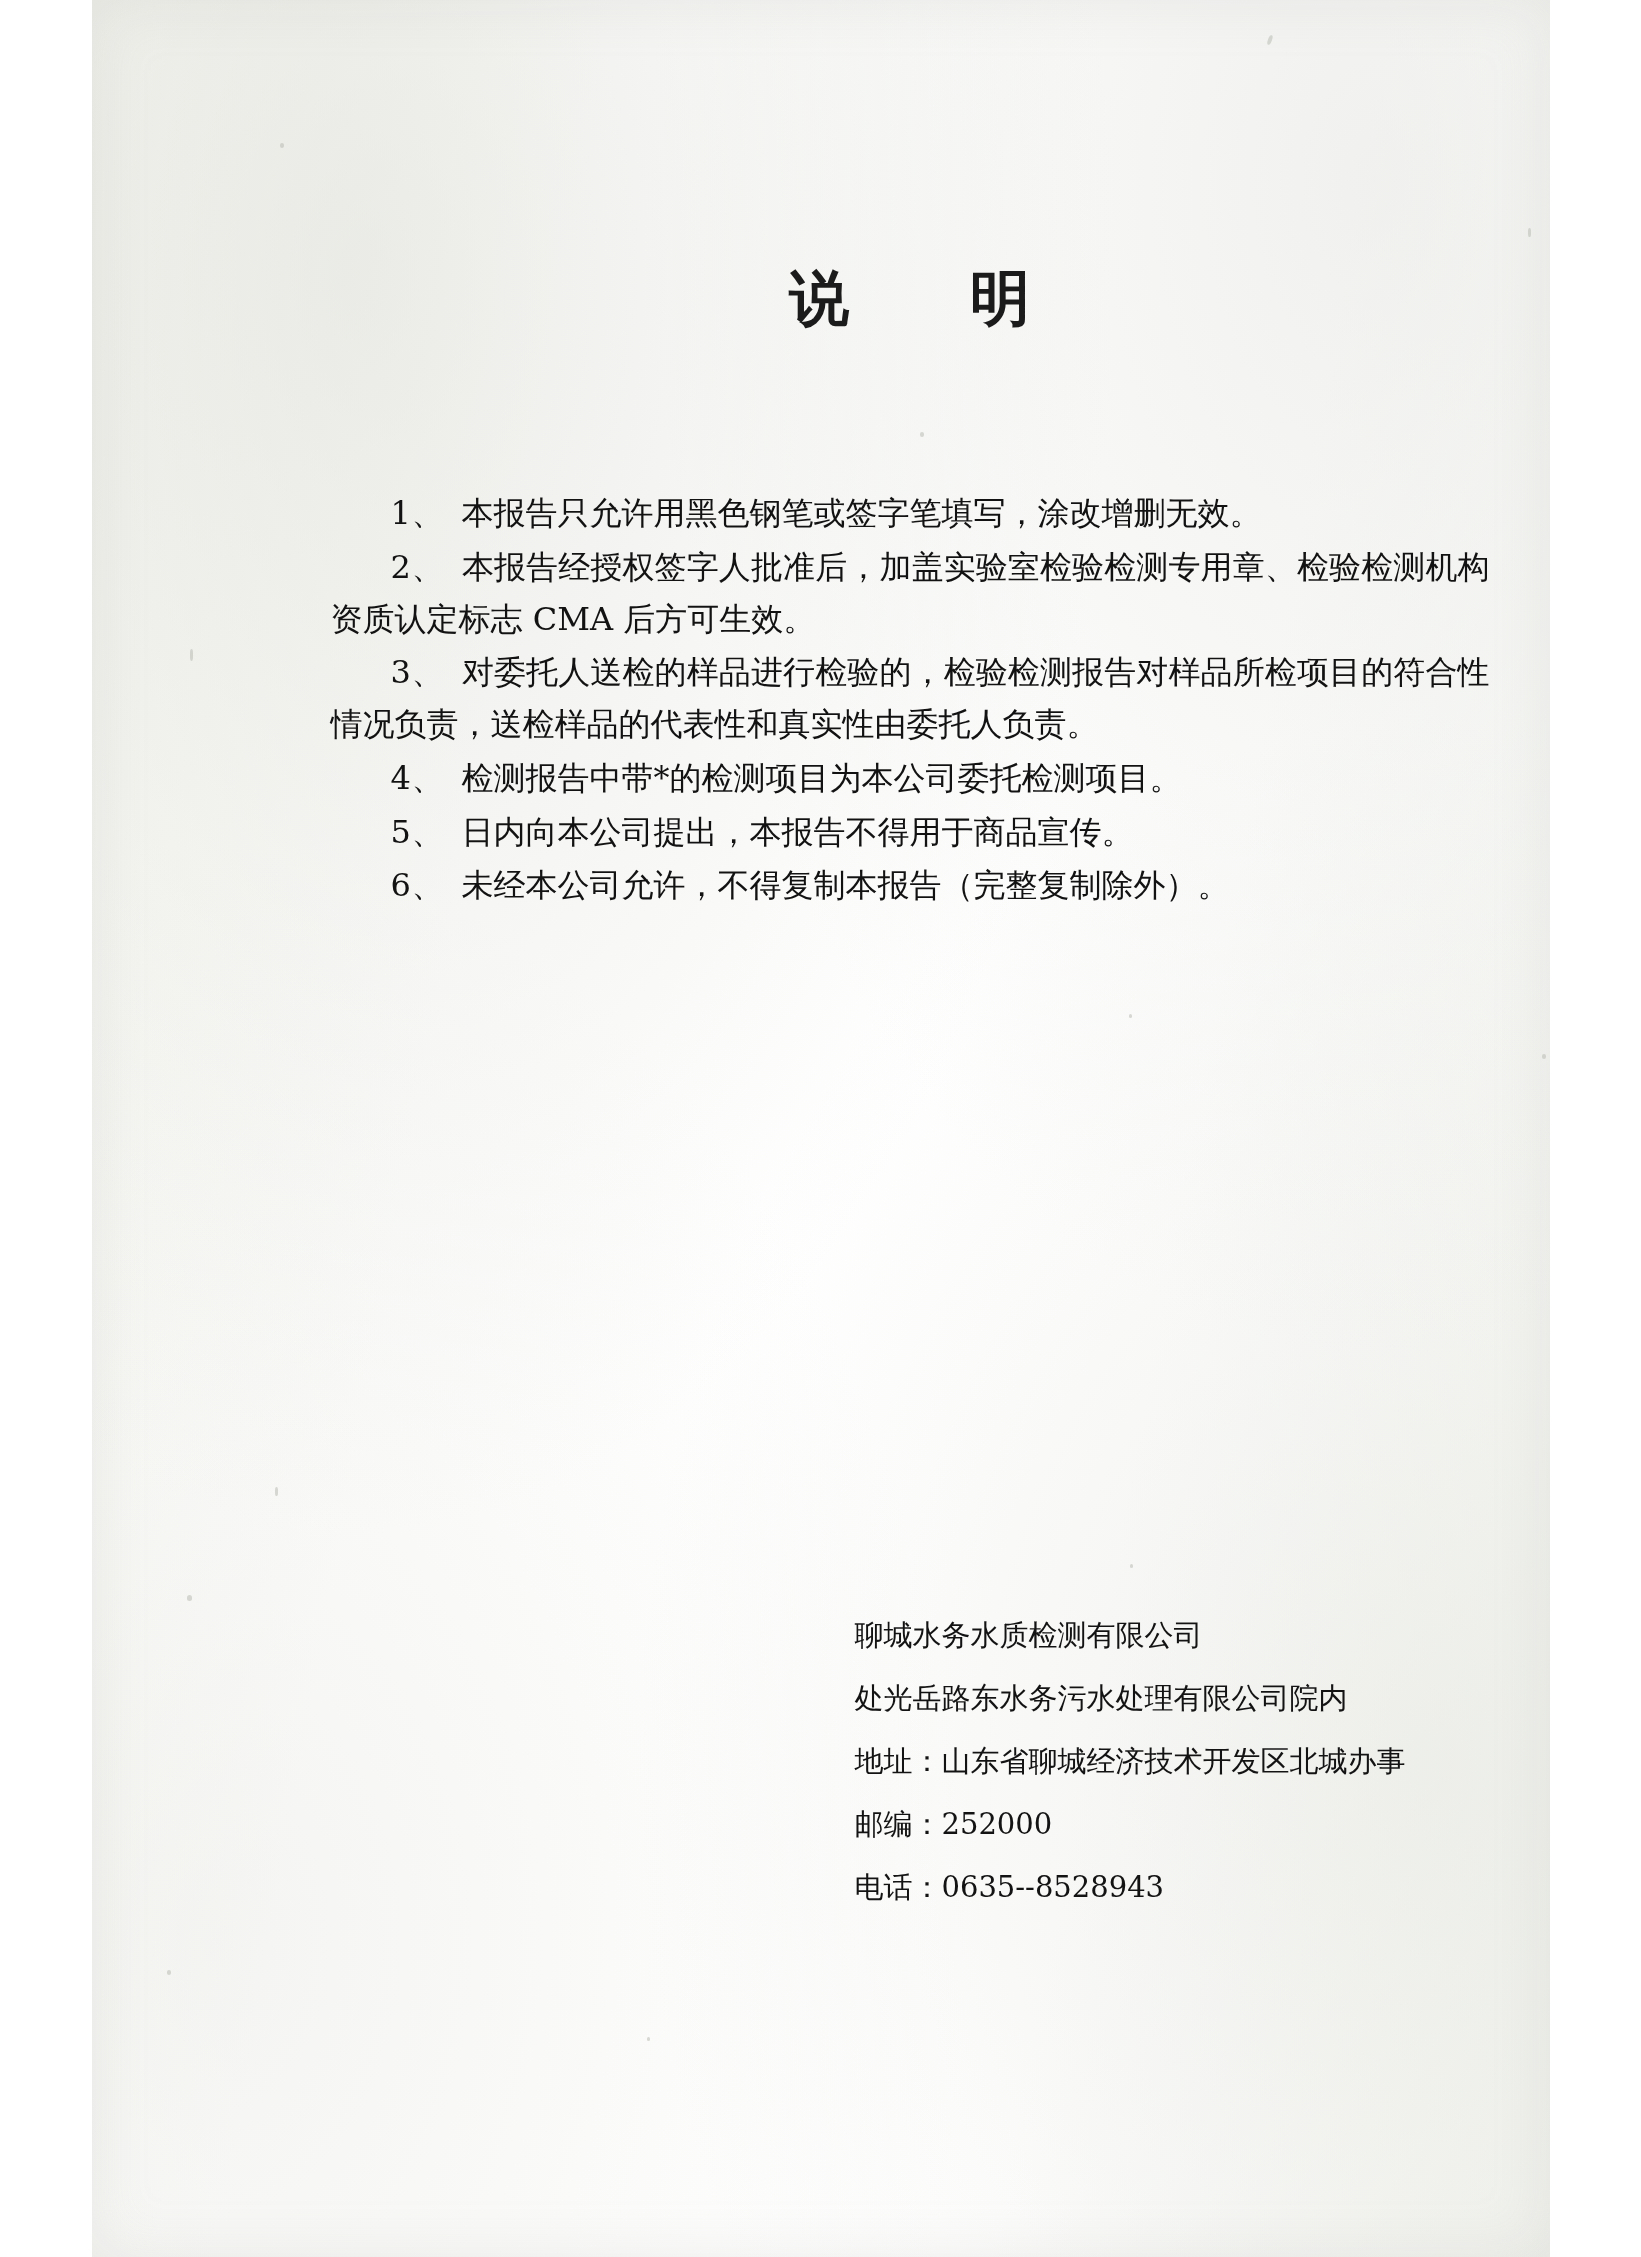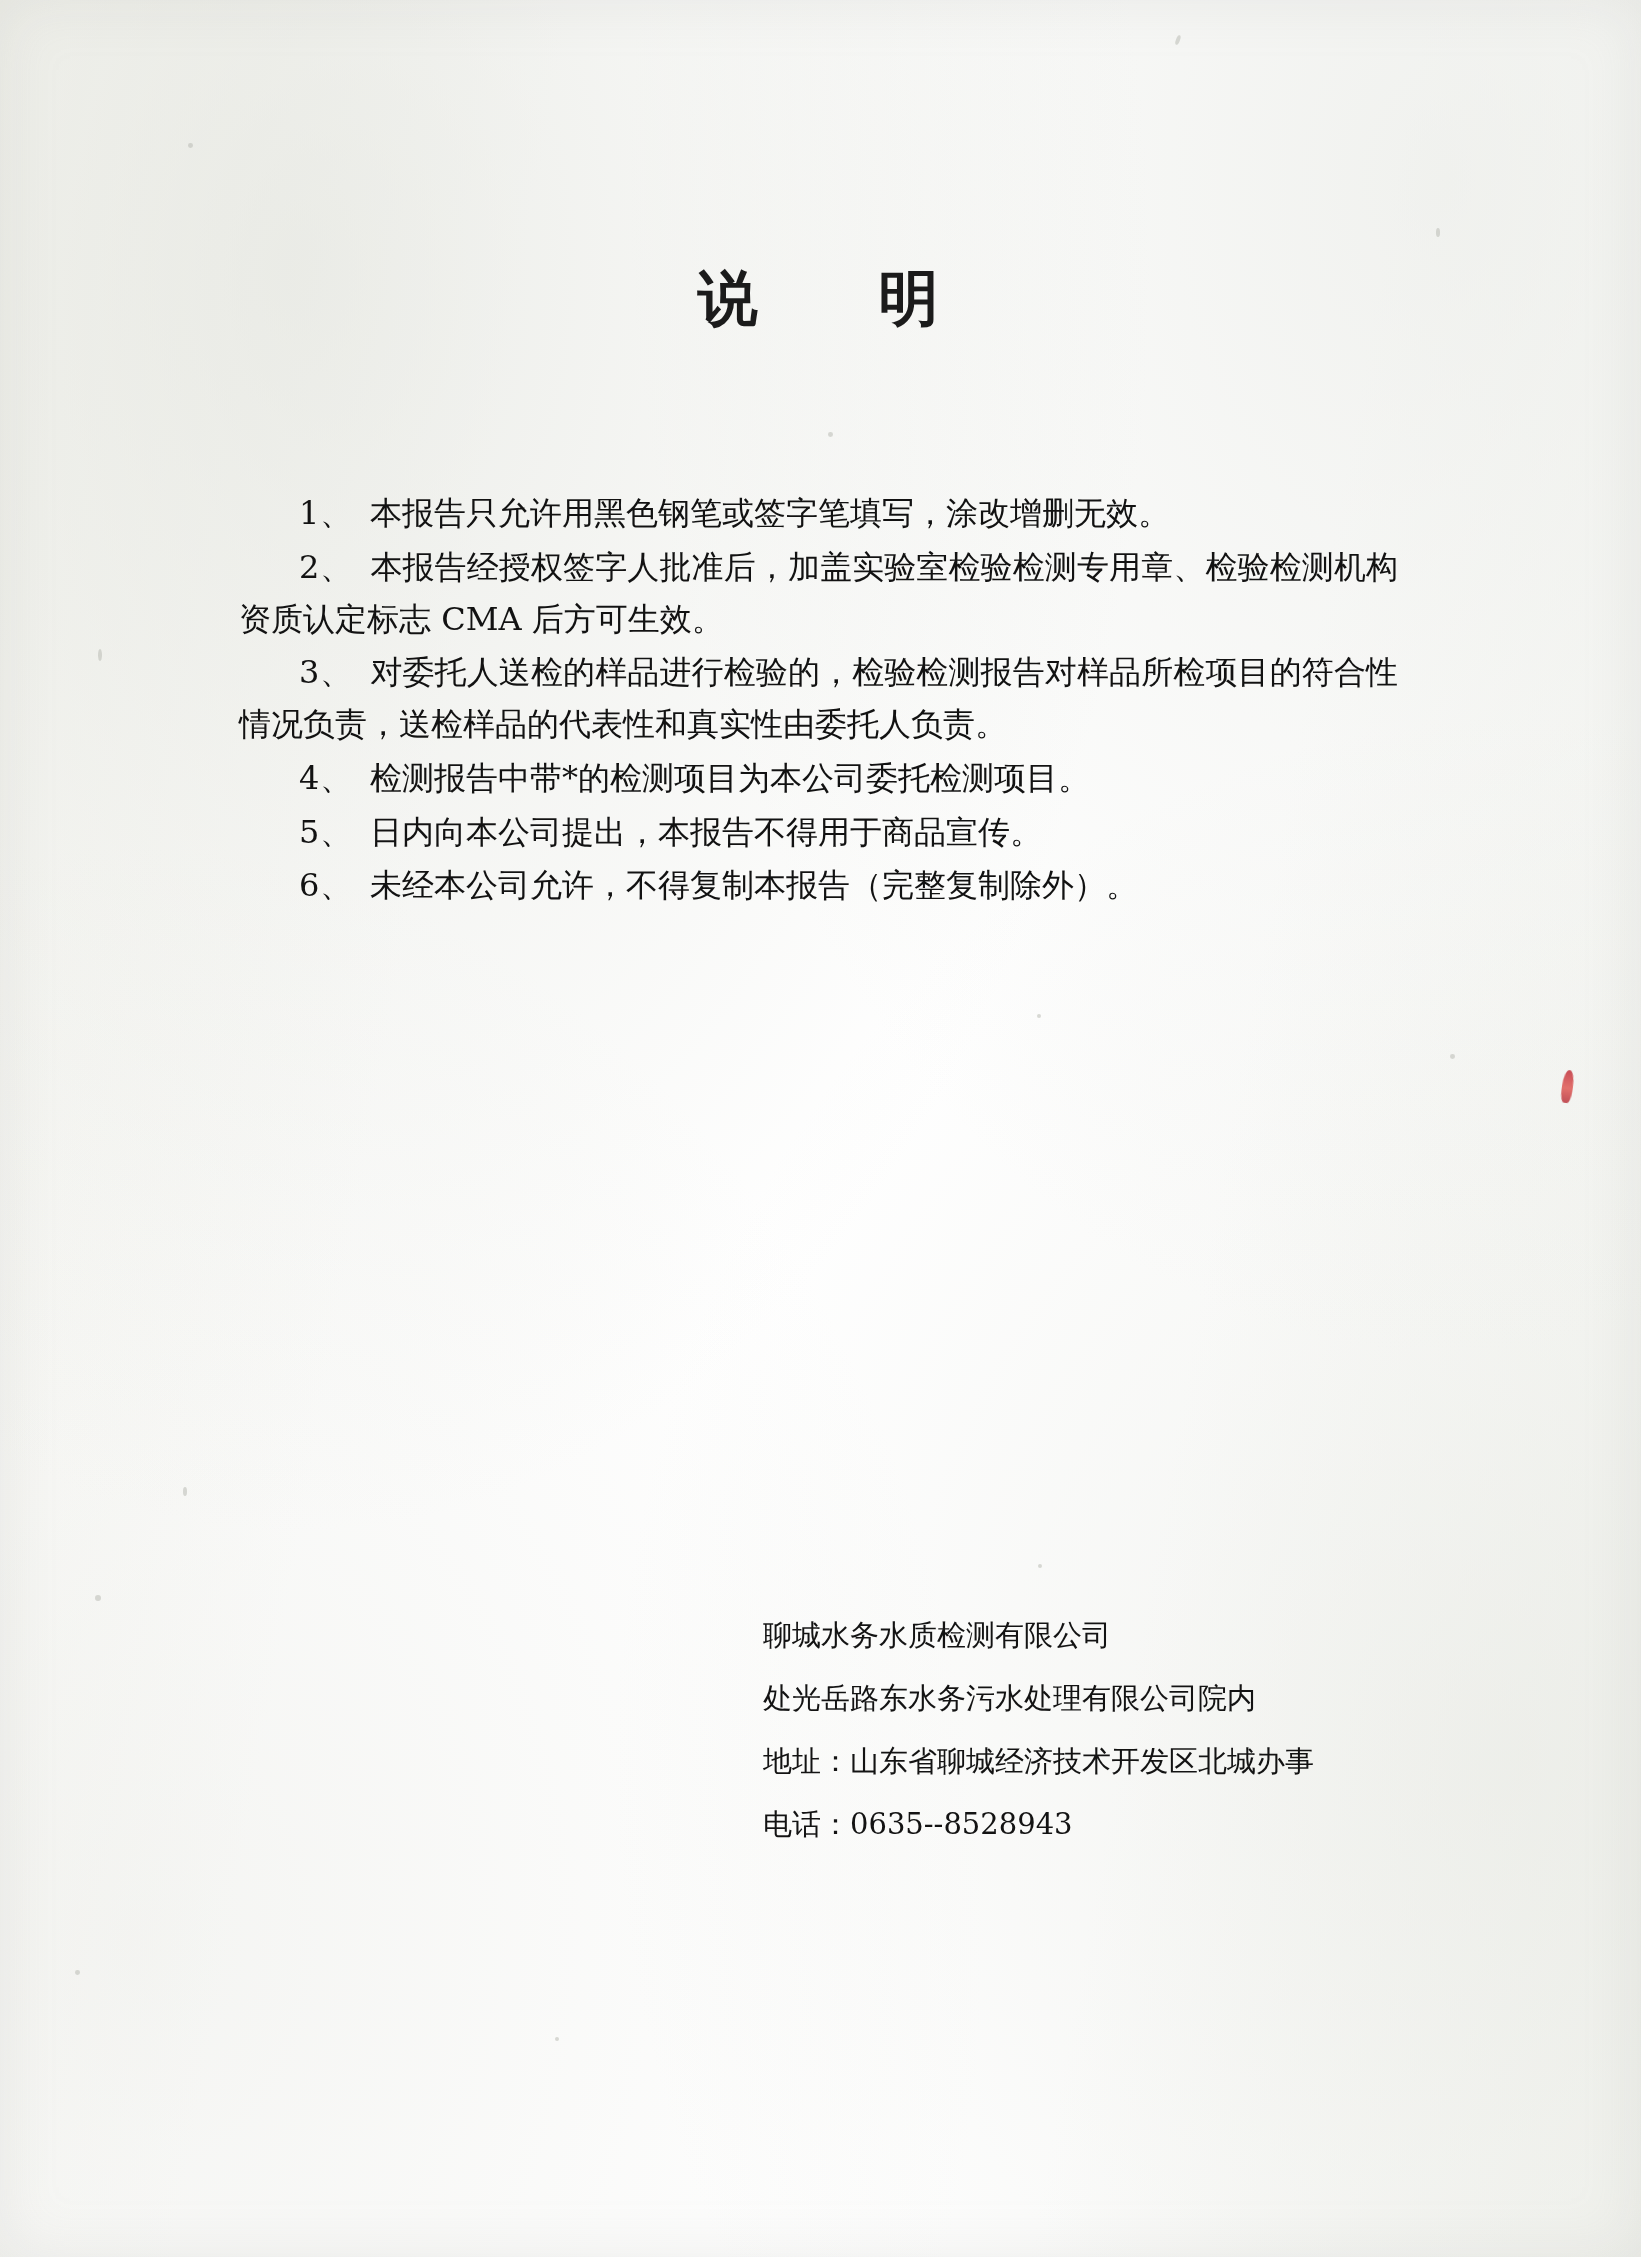--- a/index.html
+++ b/index.html
@@ -5,21 +5,21 @@
   html, body {
     margin: 0;
     padding: 0;
     background: #ffffff;
   }
   body {
     font-family: "DejaVu Serif", "Liberation Serif", serif;
   }
   .page {
     position: relative;
-    width: 1641px;
+    width: 1458px;
     height: 2257px;
     margin: 0 auto;
     background: #eab308;
     overflow: hidden;
   }
   
   .scan-tint {
     position: absolute;
     inset: 0;
     background:
@@ -158,18 +158,19 @@
       </p>
       <p class="clause">
         <span class="num">6、</span><span class="sp"></span><span>未经本公司允许，不得复制本报告（完整复制除外）。</span>
       </p>
     </div>
 
     <div class="footer-block">
       <div>聊城水务水质检测有限公司</div>
       <div>处光岳路东水务污水处理有限公司院内</div>
       <div>地址：山东省聊城经济技术开发区北城办事</div>
+      <div>邮编：252000</div>
       <div>电话：0635--8528943</div>
     </div>
 
   </div>
 </div>
 
 
 </body></html>

